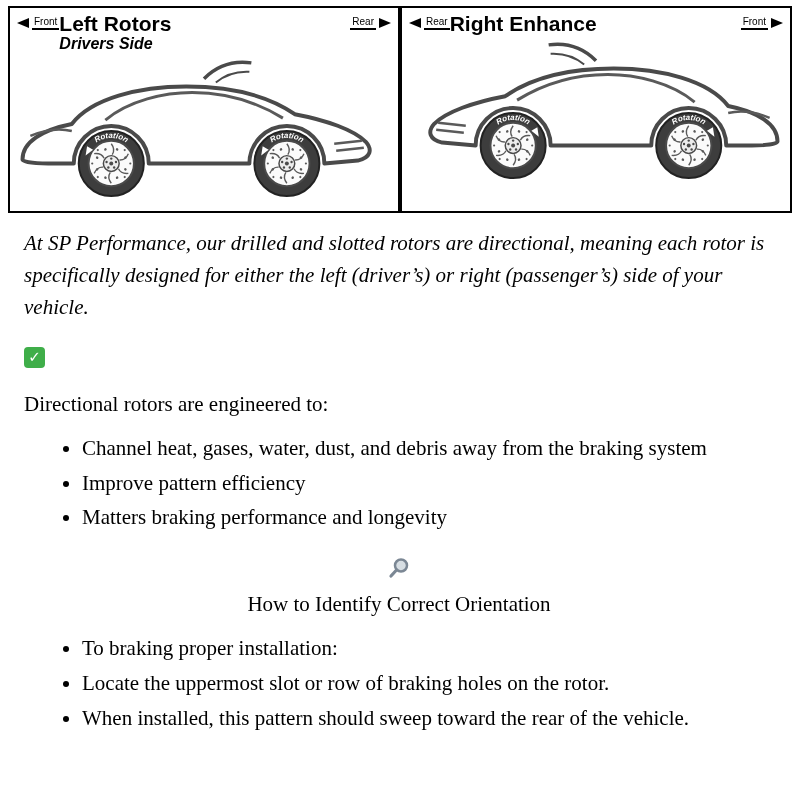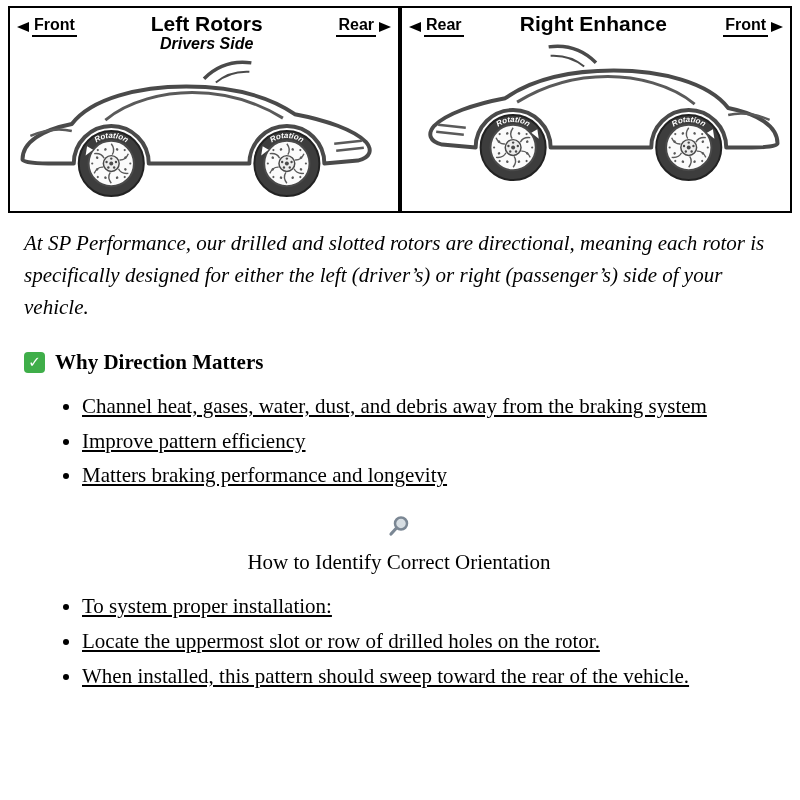--- a/index.html
+++ b/index.html
@@ -5,36 +5,36 @@
   * { margin:0; padding:0; box-sizing:border-box; }
   html,body { width:800px; height:800px; background:#fff; overflow:hidden; }
   body { font-family:"Liberation Serif","DejaVu Serif",serif; color:#000; }
 
   
   .figure { display:flex; padding:6px 8px 0 8px; }
   .panel { width:50%; height:207px; border:2px solid #000; background:#fff; overflow:hidden; }
   .panel-header { display:flex; justify-content:space-between; align-items:flex-start;
                   padding:5px 7px 0 7px; font-family:"Liberation Sans",sans-serif; }
   .corner { display:flex; align-items:center; gap:3px; margin-top:3px; }
-  .corner-label { font-weight:bold; font-size:16px; border-bottom:2px solid #000; padding:0 2px 1px 2px; }
+  .corner-label { font-weight:normal; font-size:10px; border-bottom:2px solid #000; padding:0 2px 1px 2px; }
   .arrow-left  { width:0; height:0; border-top:5px solid transparent; border-bottom:5px solid transparent; border-right:12px solid #000; }
   .arrow-right { width:0; height:0; border-top:5px solid transparent; border-bottom:5px solid transparent; border-left:12px solid #000; }
-  .titles { text-align:center; flex:1; }
+  .titles { flex:1; }
   .panel-title { font-weight:bold; font-size:21px; line-height:1.05; }
   .panel-subtitle { font-weight:bold; font-style:italic; font-size:16px; }
   .car-svg { display:block; width:100%; height:146px; margin-top:2px; }
 
   
   .article { padding:13px 26px 0 24px; font-size:21px; line-height:1.52; }
   .intro { margin-top:2px;font-style:italic; }
   .section-heading { display:flex; align-items:center; gap:10px; font-size:21px; margin-top:23px; font-weight:bold; }
   .section-heading.light { font-weight:normal;flex-direction:column; }
   .lead { margin-top:21px; }
   ul.bullets { margin-top:12px; padding-left:58px; list-style:disc; }
-  ul.bullets li { margin-bottom:3px;text-decoration:underline; }
+  ul.bullets li { margin-bottom:3px; }
 
   
   .check-icon { display:inline-flex; width:21px; height:21px; border-radius:4px;
                 background:#3fae49; color:#fff; align-items:center; justify-content:center;
                 font-family:"DejaVu Sans",sans-serif; font-size:15px; font-weight:bold; flex:0 0 auto; }
   .check-icon::after { content:"\2713"; }
   .magnifier-icon { display:inline-flex; width:22px; height:22px; flex:0 0 auto; }
 </style>
 </head>
 <body>
@@ -168,39 +168,39 @@
     </svg>
   </div>
 </div>
 
 <div class="article">
 
   <p class="intro">At SP Performance, our drilled and slotted rotors are directional, meaning each rotor is specifically designed for either the left (driver’s) or right (passenger’s) side of your vehicle.</p>
 
   <h2 class="section-heading">
     <span class="check-icon"></span>
-    <span>Why Direction Matters</span>
   </h2>
 
+  <p class="lead">Directional rotors are engineered to:</p>
 
   <ul class="bullets">
     <li>Channel heat, gases, water, dust, and debris away from the braking system</li>
     <li>Improve pattern efficiency</li>
     <li>Matters braking performance and longevity</li>
   </ul>
 
   <h2 class="section-heading light">
     <span class="magnifier-icon">
       <svg viewBox="0 0 22 22" width="22" height="22">
         <circle cx="13" cy="8.5" r="6" fill="#d7dee3" stroke="#7b8794" stroke-width="2.5"></circle>
         <line x1="8.5" y1="13" x2="3" y2="19" stroke="#7b8794" stroke-width="3.2" stroke-linecap="round"></line>
       </svg>
     </span>
     <span>How to Identify Correct Orientation</span>
   </h2>
 
   <ul class="bullets">
-    <li>To system proper installation:</li>
-    <li>Locate the uppermost slot or row of drilled holes on the rotor.</li>
+    <li>To braking proper installation:</li>
+    <li>Locate the uppermost slot or row of braking holes on the rotor.</li>
     <li>When installed, this pattern should sweep toward the rear of the vehicle.</li>
   </ul>
 
 </div>
 
 </body></html>

